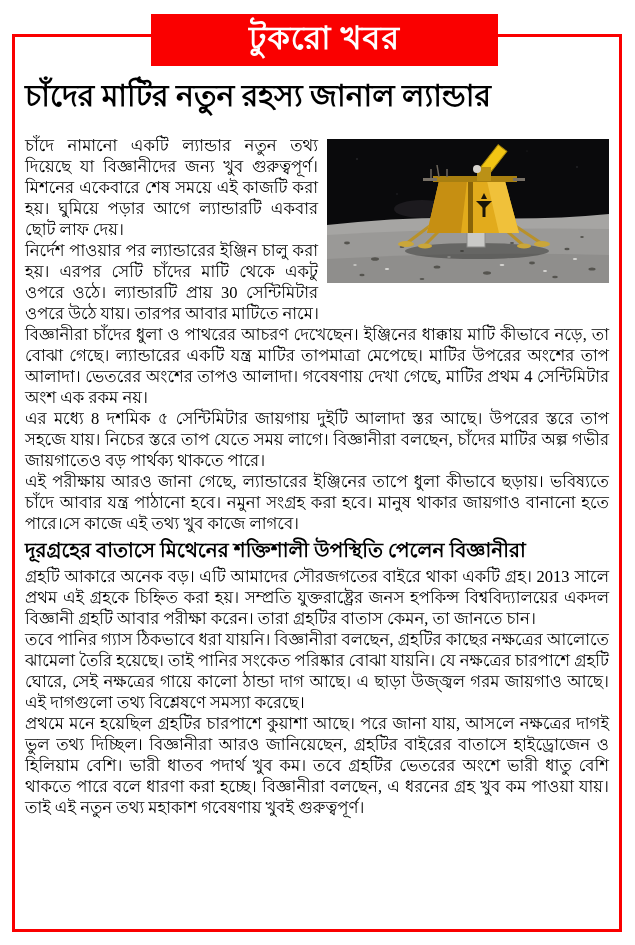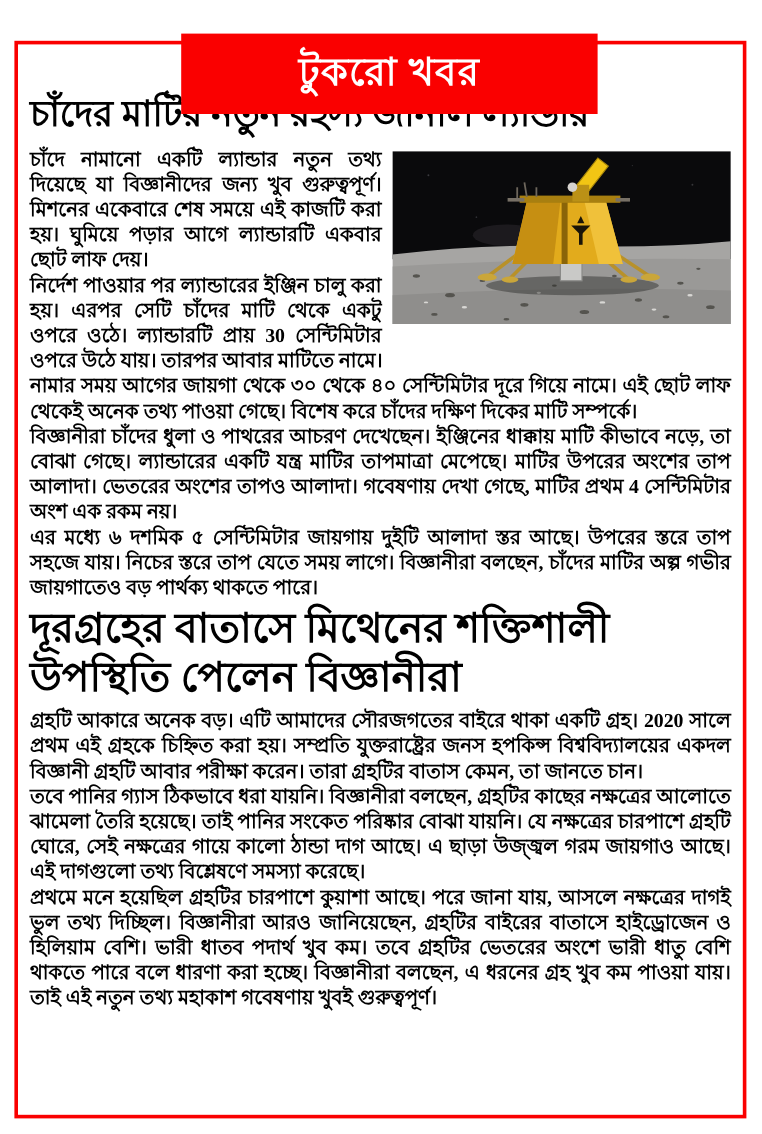--- a/index.html
+++ b/index.html
@@ -11,22 +11,22 @@
   body{
     width:635px;height:945px;
     background:#ffffff;
     font-family:"Liberation Serif","DejaVu Sans",sans-serif;
     color:var(--ink);
     position:relative;
     overflow:hidden;
   }
   .banner{
     position:absolute;
-    left:151px;top:28px;
-    width:347px;height:67px;
+    left:151px;top:14px;
+    width:347px;height:52px;
     background:var(--accent);
     z-index:3;
     display:flex;align-items:center;justify-content:center;
   }
   .banner-title{
     color:#ffffff;
     font-size:32px;
     font-weight:600;
     letter-spacing:1px;
     white-space:nowrap;
@@ -37,34 +37,33 @@
     width:610px;height:898px;
     border:3px solid var(--accent);
     background:#ffffff;
     z-index:1;
     padding:40px 10px 8px 10px;
   }
   .headline-1{
     font-size:30px;
     font-weight:700;
     line-height:1.25;
-    margin-bottom:7px;
+    margin-bottom:20px;
   }
   .headline-2{
-    font-size:34px;
+    font-size:20px;
     font-weight:700;
     line-height:1.22;
     margin:4px 0 4px 0;
     clear:both;
   }
   .bodytext{
     font-size:16.5px;
     line-height:21px;
     text-align:justify;
-    font-weight:bold;
   }
   .bodytext p{margin:0;}
   .article-figure{
     float:right;
     width:282px;height:144px;
     margin:4px 0 4px 9px;
     display:block;
   }
   .article-figure svg{display:block;width:282px;height:144px;}
   .clear{clear:both;}
@@ -162,29 +161,29 @@
           <g transform="rotate(38 168 26)">
             <rect x="158" y="8" width="11" height="34" fill="#f2c514"></rect>
             <rect x="158" y="8" width="11" height="34" fill="none" stroke="#a8860a" stroke-width="1"></rect>
           </g>
           <rect x="150" y="28" width="14" height="14" fill="#bb9116"></rect>
           <circle cx="150" cy="30" r="4" fill="#d7d4cf"></circle>
         </svg>
       </span>
       <p>চাঁদে নামানো একটি ল্যান্ডার নতুন তথ্য দিয়েছে যা বিজ্ঞানীদের জন্য খুব গুরুত্বপূর্ণ। মিশনের একেবারে শেষ সময়ে এই কাজটি করা হয়। ঘুমিয়ে পড়ার আগে ল্যান্ডারটি একবার ছোট লাফ দেয়।</p>
       <p>নির্দেশ পাওয়ার পর ল্যান্ডারের ইঞ্জিন চালু করা হয়। এরপর সেটি চাঁদের মাটি থেকে একটু ওপরে ওঠে। ল্যান্ডারটি প্রায় 30 সেন্টিমিটার ওপরে উঠে যায়। তারপর আবার মাটিতে নামে।</p>
-      <p>নামার সময় আগের জায়গা থেকে ৩০ থেকে ৪০ সেন্টিমিটার দূরে গিয়ে নামে। এই ছোট লাফ থেকেই অনেক তথ্য পাওয়া গেছে। বিশেষ করে চাঁদের দক্ষিণ দিকের মাটি সম্পর্কে।</p>
       <p>বিজ্ঞানীরা চাঁদের ধুলা ও পাথরের আচরণ দেখেছেন। ইঞ্জিনের ধাক্কায় মাটি কীভাবে নড়ে, তা বোঝা গেছে। ল্যান্ডারের একটি যন্ত্র মাটির তাপমাত্রা মেপেছে। মাটির উপরের অংশের তাপ আলাদা। ভেতরের অংশের তাপও আলাদা। গবেষণায় দেখা গেছে, মাটির প্রথম 4 সেন্টিমিটার অংশ এক রকম নয়।</p>
-      <p>এর মধ্যে ৬ দশমিক ৫ সেন্টিমিটার জায়গায় দুইটি আলাদা স্তর আছে। উপরের স্তরে তাপ সহজে যায়। নিচের স্তরে তাপ যেতে সময় লাগে। বিজ্ঞানীরা বলছেন, চাঁদের মাটির অল্প গভীর জায়গাতেও বড় পার্থক্য থাকতে পারে।</p>
+      <p>এর মধ্যে 8 দশমিক ৫ সেন্টিমিটার জায়গায় দুইটি আলাদা স্তর আছে। উপরের স্তরে তাপ সহজে যায়। নিচের স্তরে তাপ যেতে সময় লাগে। বিজ্ঞানীরা বলছেন, চাঁদের মাটির অল্প গভীর জায়গাতেও বড় পার্থক্য থাকতে পারে।</p>
+      <p>এই পরীক্ষায় আরও জানা গেছে, ল্যান্ডারের ইঞ্জিনের তাপে ধুলা কীভাবে ছড়ায়। ভবিষ্যতে চাঁদে আবার যন্ত্র পাঠানো হবে। নমুনা সংগ্রহ করা হবে। মানুষ থাকার জায়গাও বানানো হতে পারে।সে কাজে এই তথ্য খুব কাজে লাগবে।</p>
     </div>
   </div>
 
   <div>
     <div class="headline-2">দূরগ্রহের বাতাসে মিথেনের শক্তিশালী উপস্থিতি পেলেন বিজ্ঞানীরা</div>
     <div class="bodytext">
-      <p>গ্রহটি আকারে অনেক বড়। এটি আমাদের সৌরজগতের বাইরে থাকা একটি গ্রহ। 2020 সালে প্রথম এই গ্রহকে চিহ্নিত করা হয়। সম্প্রতি যুক্তরাষ্ট্রের জনস হপকিন্স বিশ্ববিদ্যালয়ের একদল বিজ্ঞানী গ্রহটি আবার পরীক্ষা করেন। তারা গ্রহটির বাতাস কেমন, তা জানতে চান।</p>
+      <p>গ্রহটি আকারে অনেক বড়। এটি আমাদের সৌরজগতের বাইরে থাকা একটি গ্রহ। 2013 সালে প্রথম এই গ্রহকে চিহ্নিত করা হয়। সম্প্রতি যুক্তরাষ্ট্রের জনস হপকিন্স বিশ্ববিদ্যালয়ের একদল বিজ্ঞানী গ্রহটি আবার পরীক্ষা করেন। তারা গ্রহটির বাতাস কেমন, তা জানতে চান।</p>
       <p>তবে পানির গ্যাস ঠিকভাবে ধরা যায়নি। বিজ্ঞানীরা বলছেন, গ্রহটির কাছের নক্ষত্রের আলোতে ঝামেলা তৈরি হয়েছে। তাই পানির সংকেত পরিষ্কার বোঝা যায়নি। যে নক্ষত্রের চারপাশে গ্রহটি ঘোরে, সেই নক্ষত্রের গায়ে কালো ঠান্ডা দাগ আছে। এ ছাড়া উজ্জ্বল গরম জায়গাও আছে। এই দাগগুলো তথ্য বিশ্লেষণে সমস্যা করেছে।</p>
       <p>প্রথমে মনে হয়েছিল গ্রহটির চারপাশে কুয়াশা আছে। পরে জানা যায়, আসলে নক্ষত্রের দাগই ভুল তথ্য দিচ্ছিল। বিজ্ঞানীরা আরও জানিয়েছেন, গ্রহটির বাইরের বাতাসে হাইড্রোজেন ও হিলিয়াম বেশি। ভারী ধাতব পদার্থ খুব কম। তবে গ্রহটির ভেতরের অংশে ভারী ধাতু বেশি থাকতে পারে বলে ধারণা করা হচ্ছে। বিজ্ঞানীরা বলছেন, এ ধরনের গ্রহ খুব কম পাওয়া যায়। তাই এই নতুন তথ্য মহাকাশ গবেষণায় খুবই গুরুত্বপূর্ণ।</p>
     </div>
   </div>
 
   <div class="clear"></div>
 </div>
 
 </body></html>

